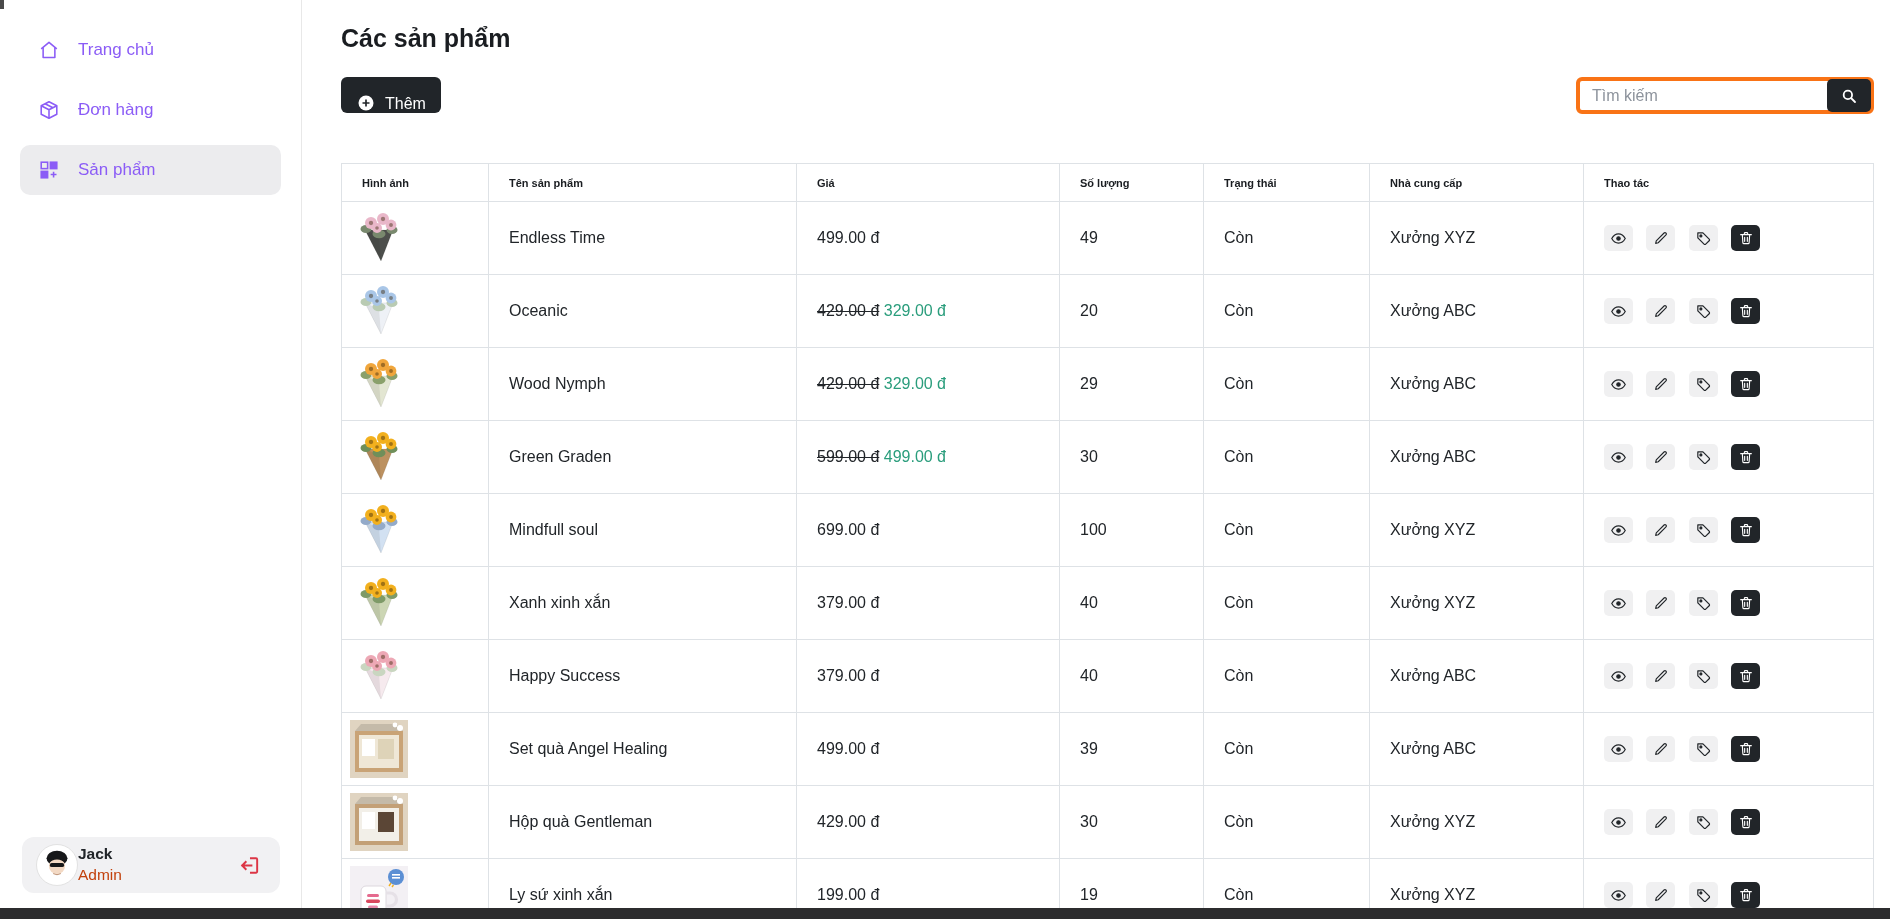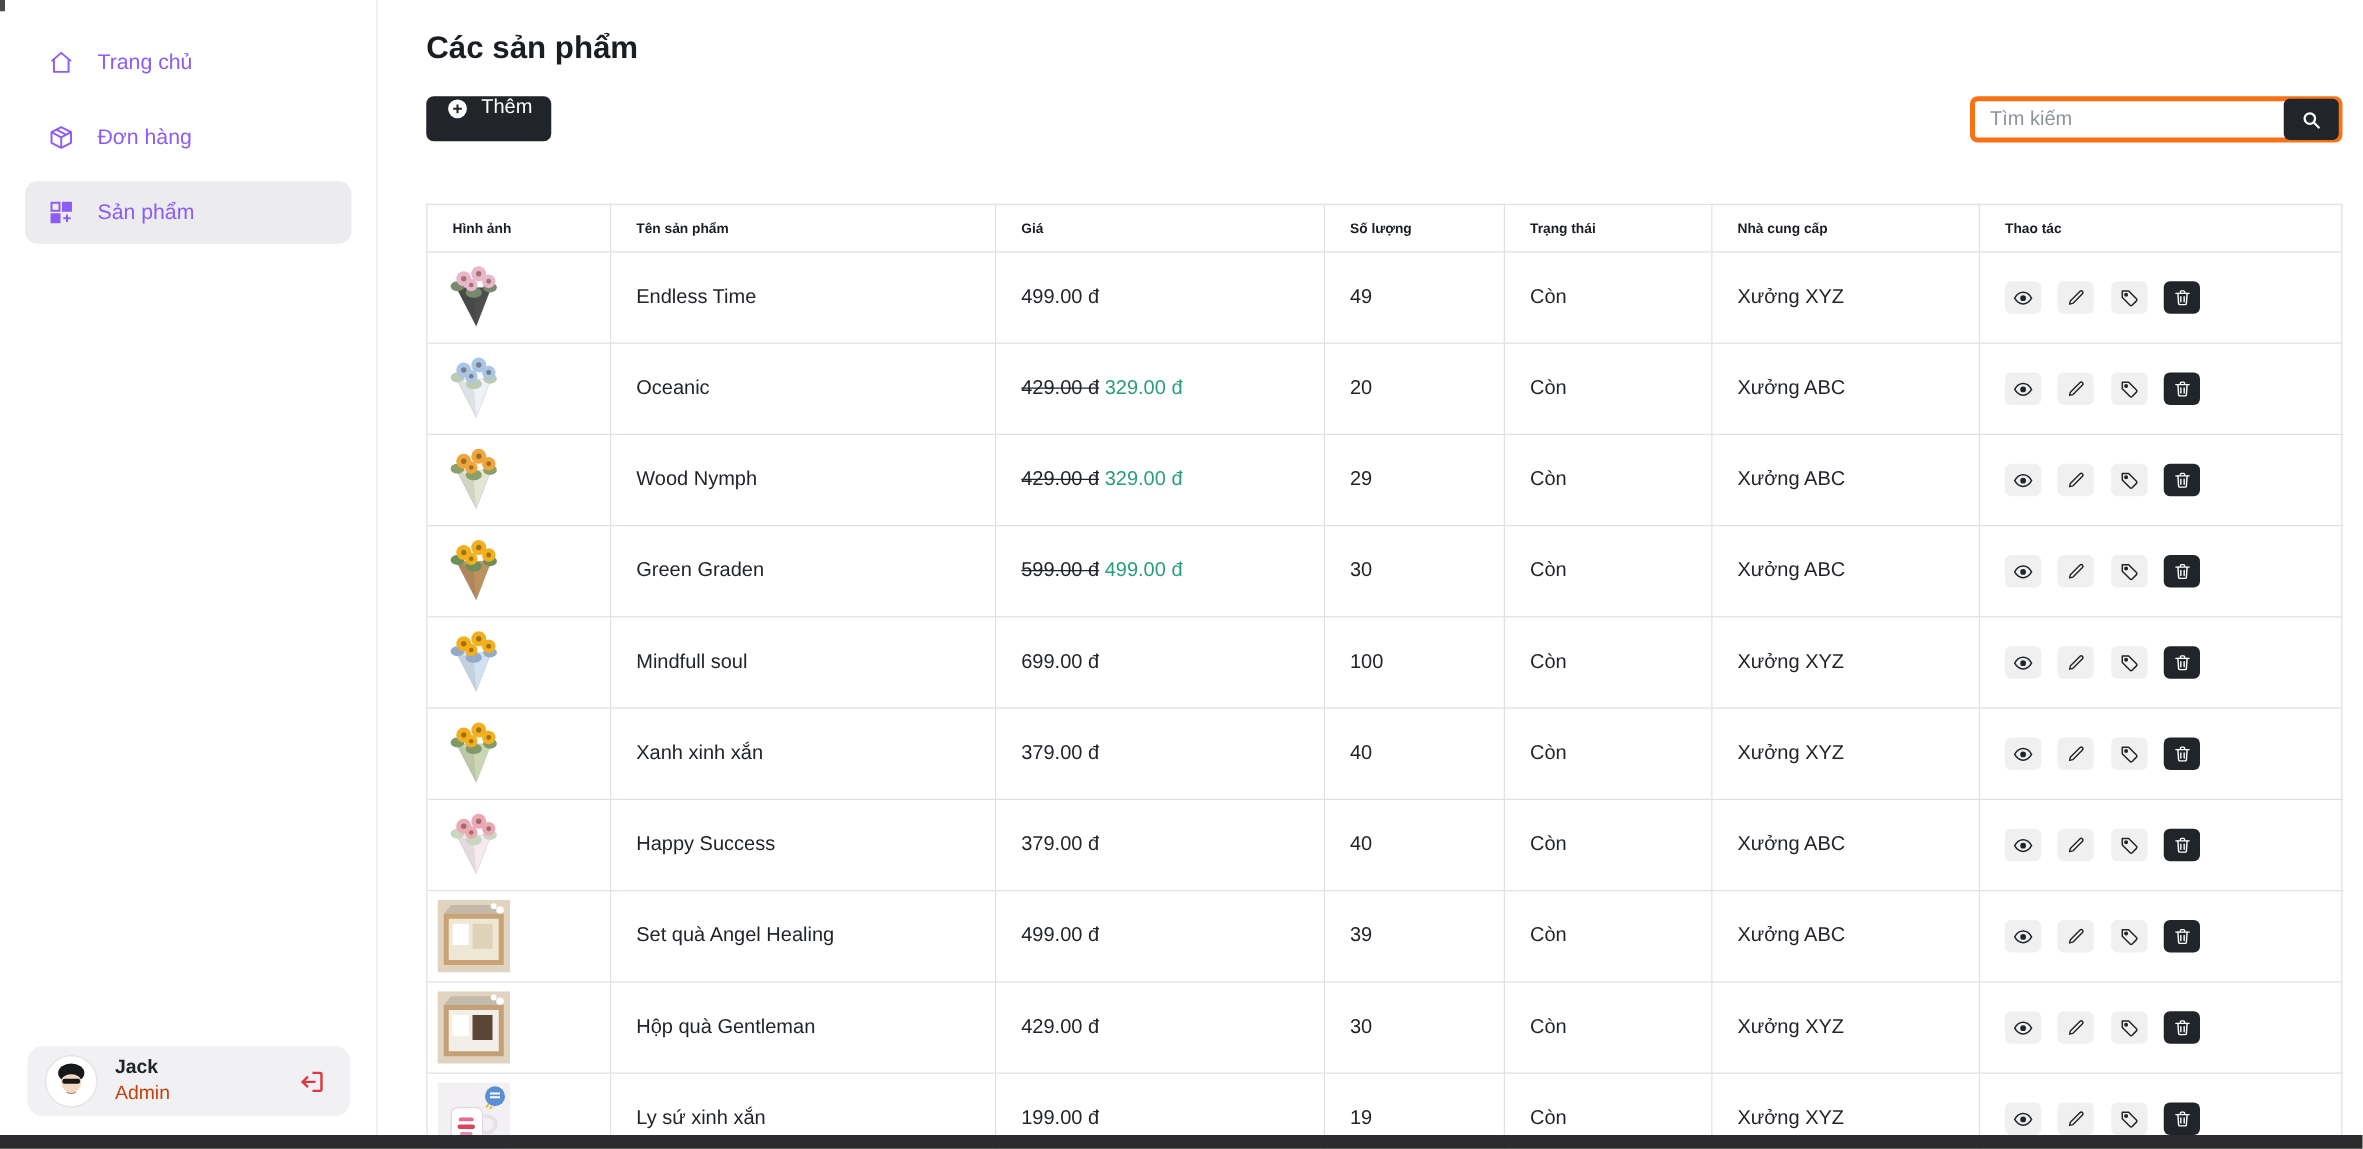--- a/index.html
+++ b/index.html
@@ -10,31 +10,31 @@
 
   
   .sidebar{position:absolute;left:0;top:0;width:302px;height:919px;background:#fff;border-right:1px solid #e8e8e8}
   .nav{padding:25px 20px 0}
   .nav-item{display:flex;align-items:center;gap:18px;height:50px;padding:0 18px;border-radius:10px;
     margin-bottom:10px;font-size:17px;cursor:pointer;color:#8b5cf6}
   .nav-item.active{background:#ececee}
   .nav-icon{width:22px;height:22px;flex:0 0 22px}
 
   .user-card{position:absolute;left:22px;right:21px;bottom:26px;height:56px;background:#f1f1f3;
-    border-radius:12px;display:flex;align-items:center;padding:0 18px 0 14px;gap:14px}
+    border-radius:12px;display:flex;align-items:center;padding:0 18px 0 14px;}
   .avatar{width:42px;height:42px;border-radius:50%;background:#fff;border:1px solid #e2e2e2;overflow:hidden;flex:0 0 42px}
   .user-name{font-weight:700;font-size:15.5px;line-height:1.2}
   .user-role{color:#c2410c;font-size:15.5px;margin-top:2px;line-height:1.2}
   .logout-btn{margin-left:auto;background:none;border:none;color:#dc3545;cursor:pointer;width:24px;height:24px;padding:0}
 
   
   .main{position:absolute;left:302px;top:0;right:0;height:919px;padding:0 16px 0 39px}
   .page-title{font-size:25px;font-weight:700;margin-top:26px;line-height:25px;color:#1a1d21}
   .toolbar{position:relative;margin-top:26px;height:37px}
-  .btn-add{display:inline-flex;align-items:flex-start;gap:9px;height:36px;padding:0 15px;background:#212529;
+  .btn-add{display:inline-flex;align-items:flex-end;gap:9px;height:36px;padding:0 15px;background:#212529;
     color:#fff;border:none;border-radius:6px;font-size:16px;cursor:pointer}
   .search-group{position:absolute;right:0;top:0;width:298px;height:37px}
   .search-input{width:100%;height:100%;border:4px solid #f97316;border-radius:6px;padding:0 54px 0 12px;
     font-size:16px;color:#212529;outline:none}
   .search-input::placeholder{color:#8d939c}
   .search-btn{position:absolute;right:3px;top:2px;width:44px;height:33px;background:#212529;border:none;
     border-radius:5px;display:flex;align-items:center;justify-content:center;cursor:pointer;color:#fff}
 
   
   table{margin-top:49px;width:100%;border-collapse:collapse;table-layout:fixed;background:#fff}

